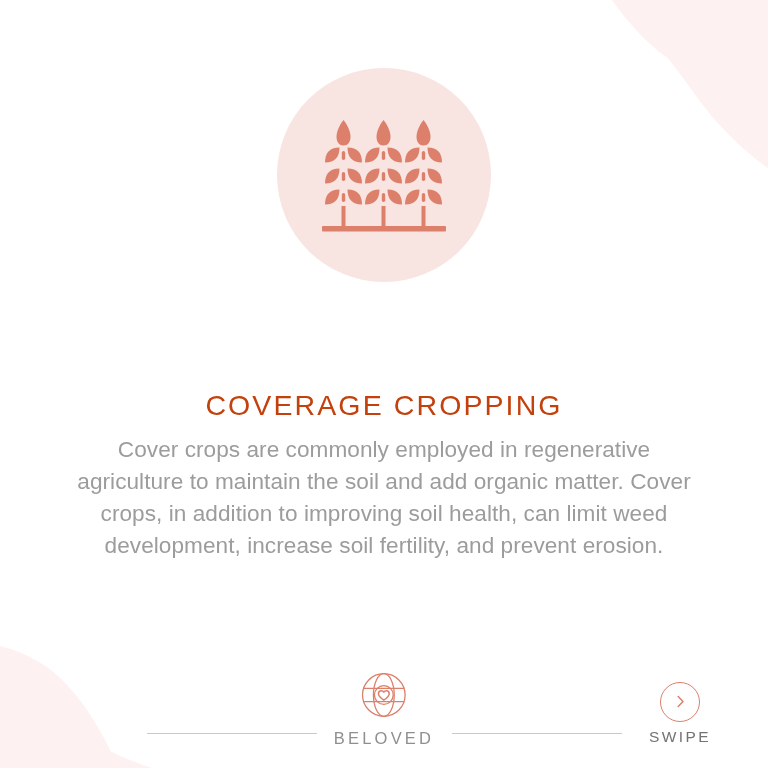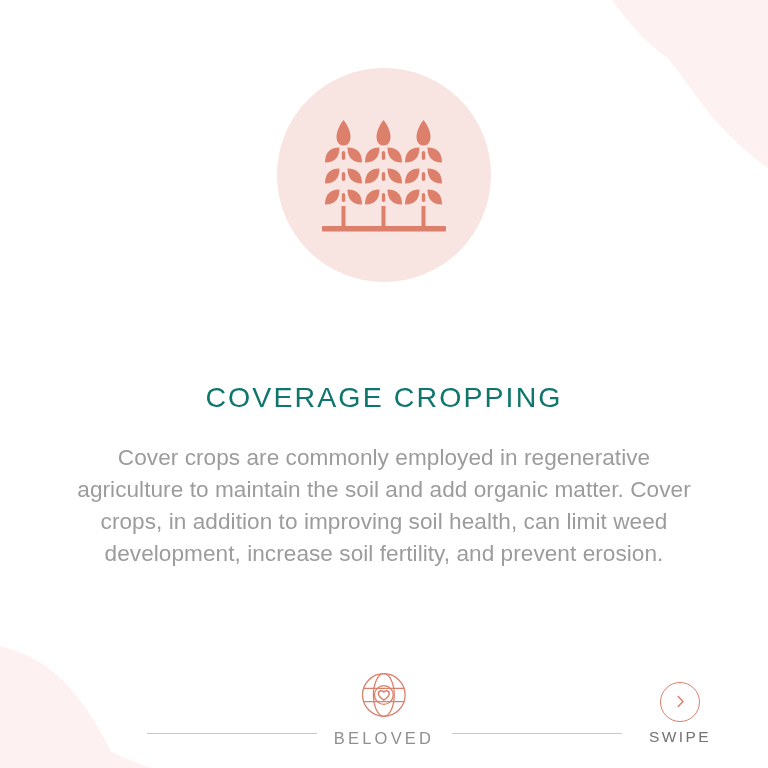--- a/index.html
+++ b/index.html
@@ -54,31 +54,31 @@
 
   
   .content {
     position: absolute;
     left: 0;
     right: 0;
     top: 376px;
     text-align: center;
   }
   .title {
-    margin: 4px;
+    margin: 12px;
     font-family: "Liberation Sans", sans-serif;
     font-size: 28.5px;
     font-weight: 400;
     letter-spacing: 2.1px;
-    color: #0f766e;
+    color: #c2410c;
     line-height: 1.2;
     text-transform: uppercase;
   }
   .body-copy {
-    margin: 28px auto 0 auto;
+    margin: 12px auto 0 auto;
     width: 616px;
     font-family: "Liberation Sans", sans-serif;
     font-size: 22.6px;
     font-weight: 400;
     line-height: 32px;
     color: #9c9c9c;
     letter-spacing: 0.05px;
   }
 
   

